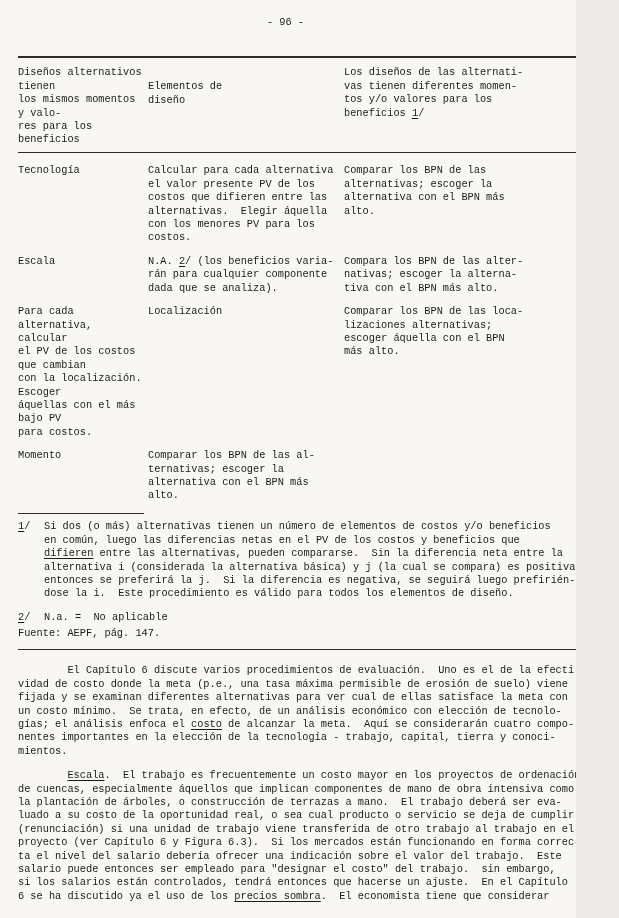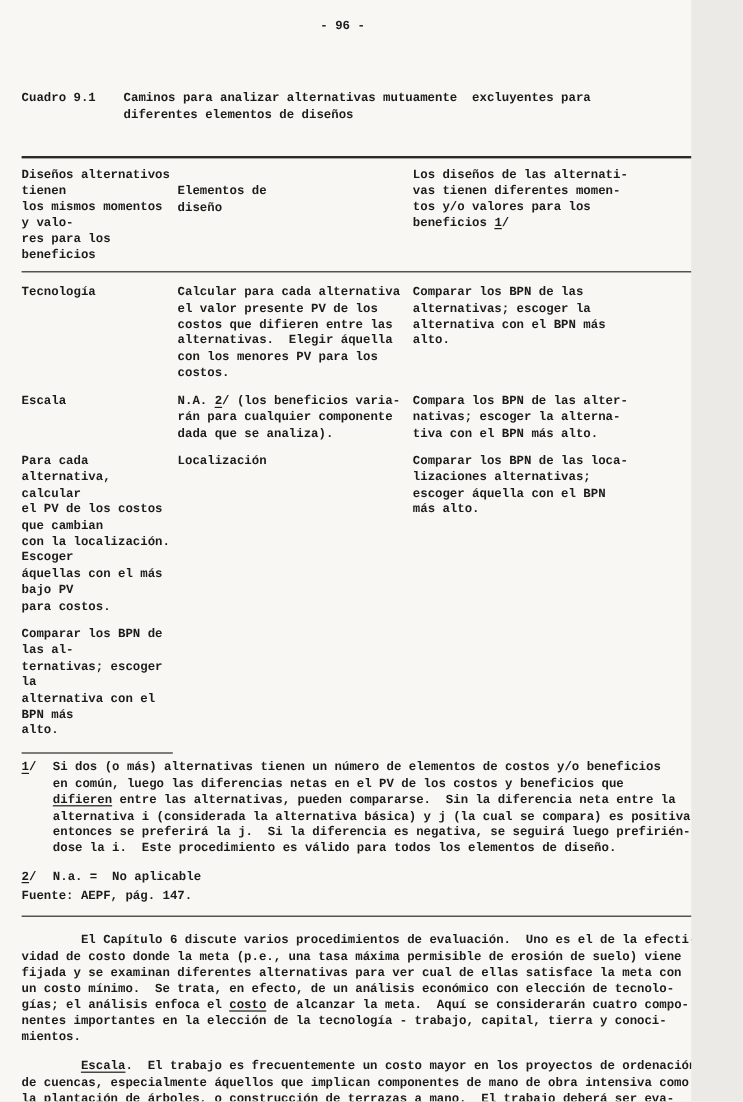--- a/index.html
+++ b/index.html
@@ -7,21 +7,21 @@
     width:619px;height:918px;
     background:#eceae6;
     font-family:"Liberation Mono","DejaVu Sans Mono",monospace;
   }
   .page{
     position:relative;box-sizing:border-box;
     width:576px;height:918px;overflow:hidden;
     background:#f8f7f3;
     color:#1b1b1b;
     padding:16px 14px 0 18px;
-    font-size:10.3px;line-height:13.4px;font-weight:bold;
+    font-size:10.3px;line-height:13.4px;
   }
   .content{width:587px}
   .pre{white-space:pre-wrap;word-break:normal}
   u{text-decoration:underline;text-underline-offset:2px;text-decoration-thickness:1px}
 
   .pageno{text-align:center;transform:translateX(-26px)}
 
   .caption{display:flex;margin-top:47px}
   .caption-label{width:85px;flex:none}
   .caption-text{flex:1}
@@ -50,25 +50,20 @@
   .para2{margin-top:11px}
 </style>
 </head>
 <body>
 
 <div class="page">
   <div class="content">
 
     <div class="pageno">- 96 -</div>
 
-    <div class="caption">
-      <div class="caption-label">Cuadro 9.1</div>
-      <div class="caption-text pre">Caminos para analizar alternativas mutuamente  excluyentes para
-diferentes elementos de diseños</div>
-    </div>
 
     <div class="rule rule-top"></div>
 
     <div class="thead">
       <div class="cell pre">Diseños alternativos tienen
 los mismos momentos y valo-
 res para los beneficios</div>
       <div class="cell th-element pre">Elementos de
 diseño</div>
       <div class="cell pre">Los diseños de las alternati-
@@ -108,20 +103,21 @@
 con la localización.  Escoger
 áquellas con el más bajo PV
 para costos.</div>
         <div class="cell pre">Localización</div>
         <div class="cell pre">Comparar los BPN de las loca-
 lizaciones alternativas;
 escoger áquella con el BPN
 más alto.</div>
       </div>
       <div class="trow">
+        <div class="cell pre">Momento</div>
         <div class="cell pre">Comparar los BPN de las al-
 ternativas; escoger la
 alternativa con el BPN más
 alto.</div>
       </div>
     </div>
 
     <div class="rule rule-fn"></div>
 
     <div class="fn">

